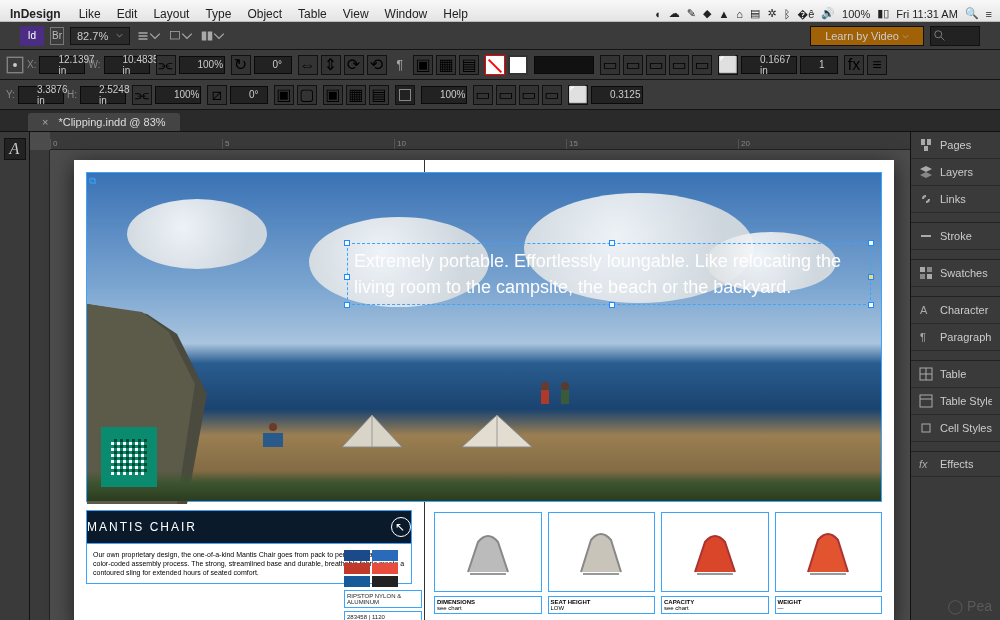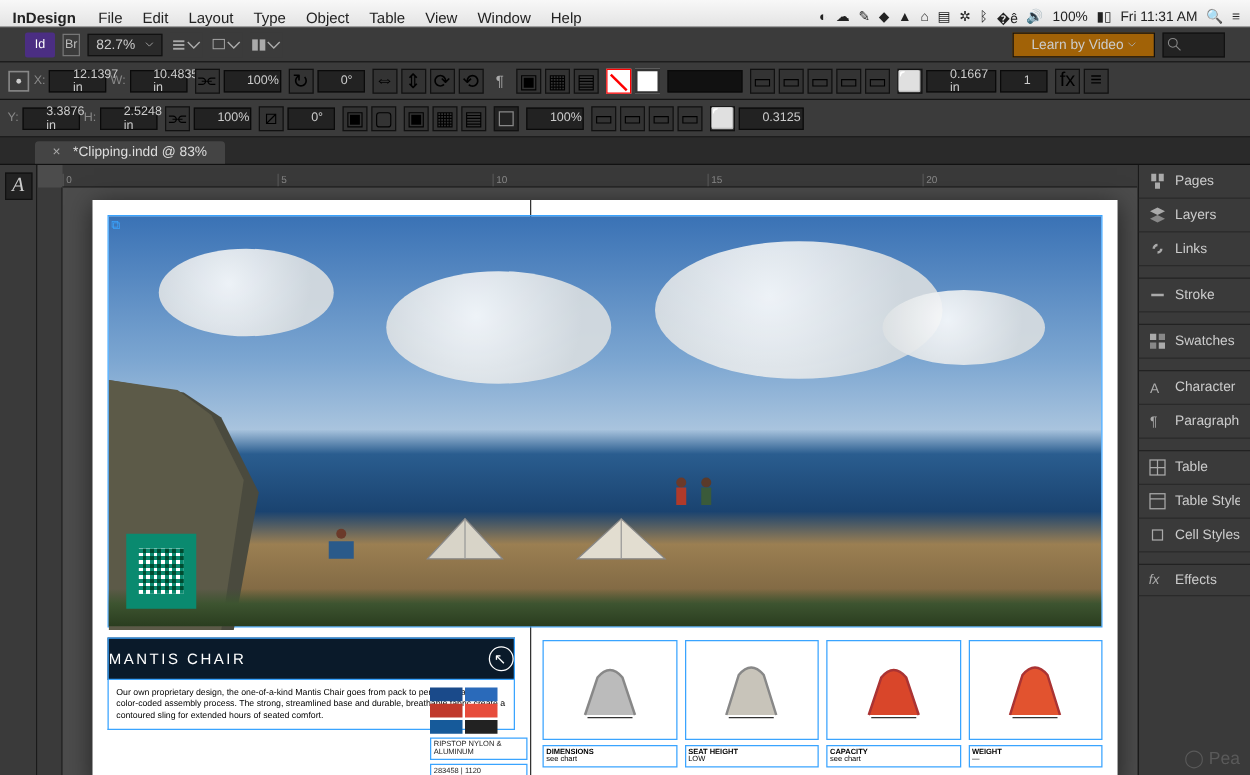--- a/index.html
+++ b/index.html
@@ -93,21 +93,21 @@
 
 .pea { position:absolute; bottom:6px; right:8px; font-size:14px; color:#5a5a5a; display:flex; align-items:center; gap:4px; }
 
 .chev-down { width:7px; height:7px; }
 </style>
 </head>
 <body>
 
 <div class="mac-menu">
   <span class="app-name">InDesign</span>
-  <span class="menu-item">File</span>
+  <span class="menu-item">Like</span>
   <span class="menu-item">Edit</span>
   <span class="menu-item">Layout</span>
   <span class="menu-item">Type</span>
   <span class="menu-item">Object</span>
   <span class="menu-item">Table</span>
   <span class="menu-item">View</span>
   <span class="menu-item">Window</span>
   <span class="menu-item">Help</span>
   <div class="mac-right">
     <span>◐</span>
@@ -343,20 +343,32 @@
 
         <svg style="position:absolute;left:170px;bottom:48px;width:34px;height:34px" viewBox="0 0 34 34">
             <rect x="6" y="14" width="20" height="14" fill="#2a5a8a"></rect>
             <circle cx="16" cy="8" r="4" fill="#6b3a2a"></circle>
           </svg>
         <div class="foreground"></div>
         <div class="qr">
             <div class="inner"></div>
           </div>
 
+        <div class="hero-text">
+          <span>Extremely portable. Effortlessly loungable. Like relocating the living room to the campsite, the beach or the backyard.</span>
+          
+          <span class="sel-handle" style="top:-4px;left:-4px"></span>
+          <span class="sel-handle" style="top:-4px;left:50%"></span>
+          <span class="sel-handle" style="top:-4px;right:-4px"></span>
+          <span class="sel-handle" style="top:50%;left:-4px"></span>
+          <span class="sel-handle" style="top:50%;right:-4px;background:#ffd95e"></span>
+          <span class="sel-handle" style="bottom:-4px;left:-4px"></span>
+          <span class="sel-handle" style="bottom:-4px;left:50%"></span>
+          <span class="sel-handle" style="bottom:-4px;right:-4px"></span>
+        </div>
 
         <span style="position:absolute;top:2px;left:2px;font-size:10px;color:#3aa4ff">⧉</span>
       </div>
 
       <div class="prod-left">
         <div class="prod-title">
           <span>MANTIS CHAIR</span>
           <span style="width:20px;height:20px;border:1px solid #fff;border-radius:50%;display:inline-flex;align-items:center;justify-content:center">↖</span>
         </div>
         <div class="prod-desc">Our own proprietary design, the one-of-a-kind Mantis Chair goes from pack to perch with a fast, color-coded assembly process. The strong, streamlined base and durable, breathable fabric create a contoured sling for extended hours of seated comfort.</div>

